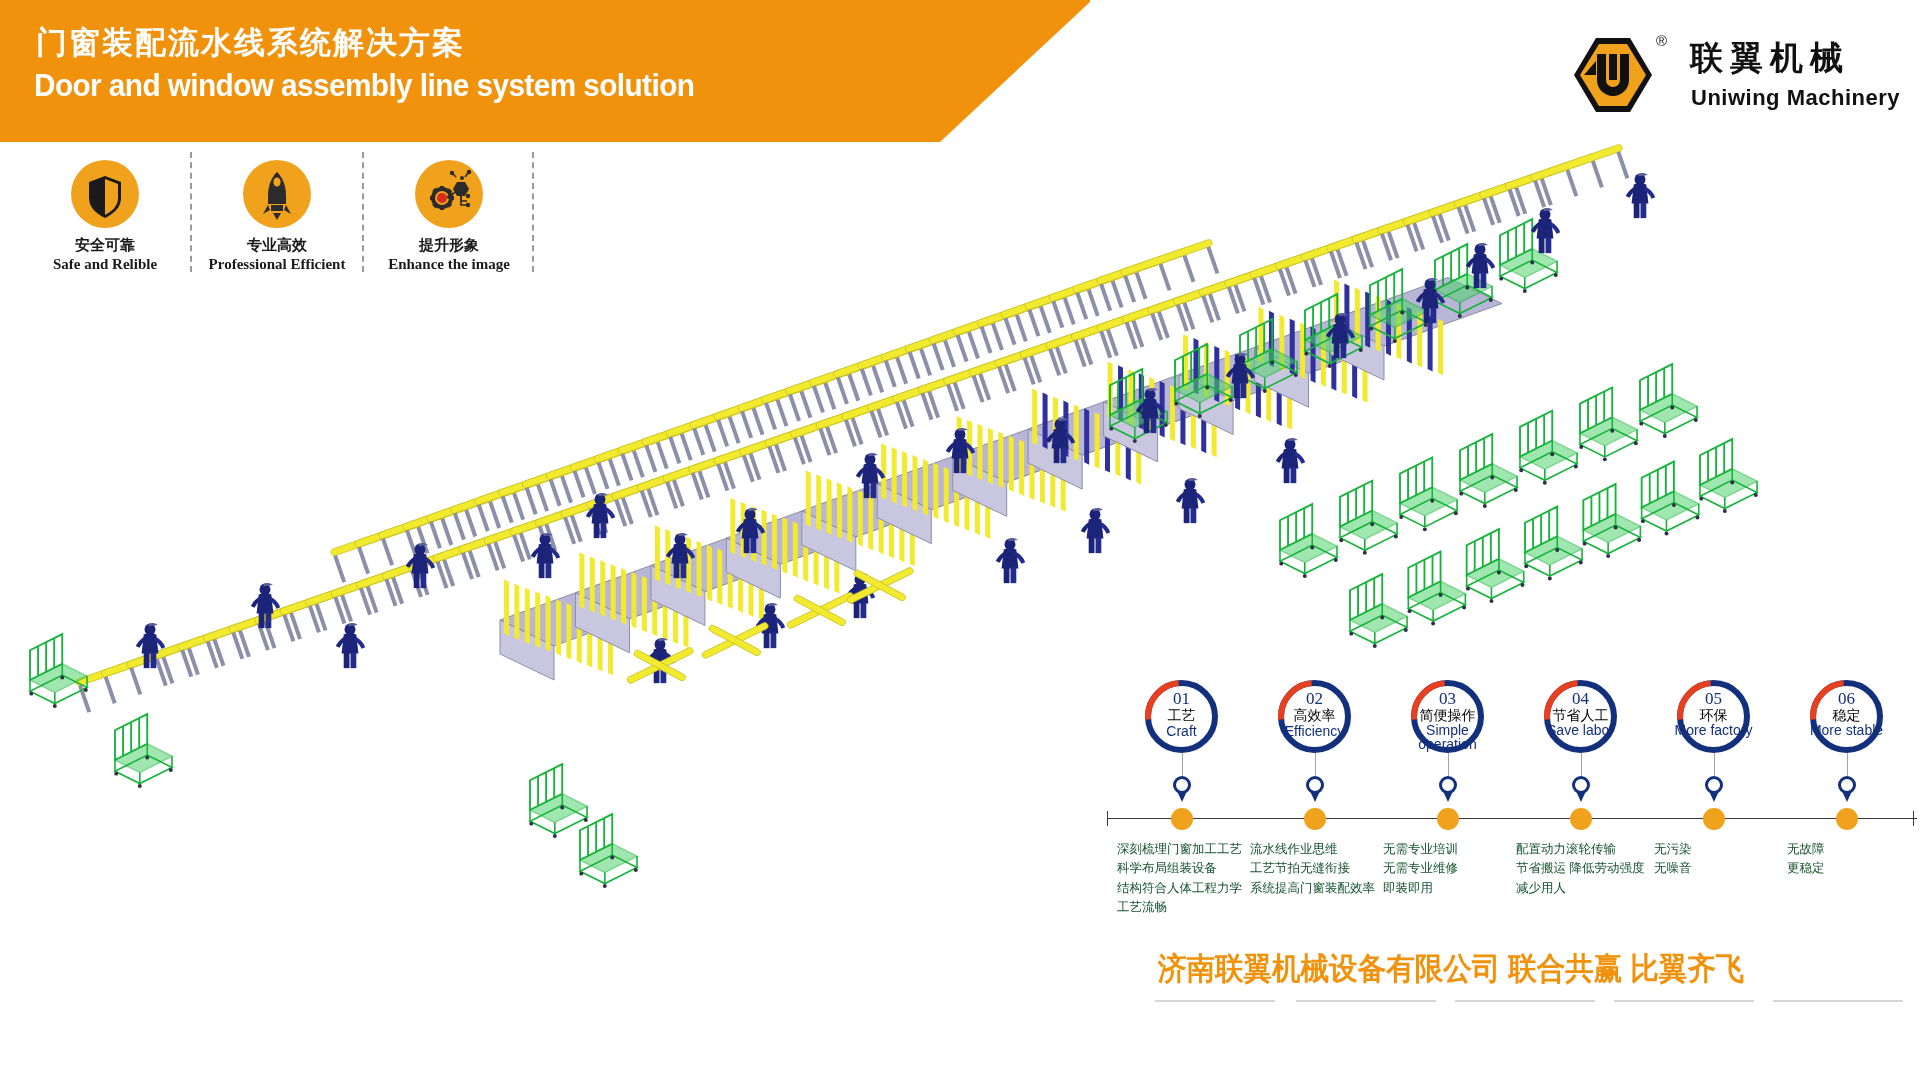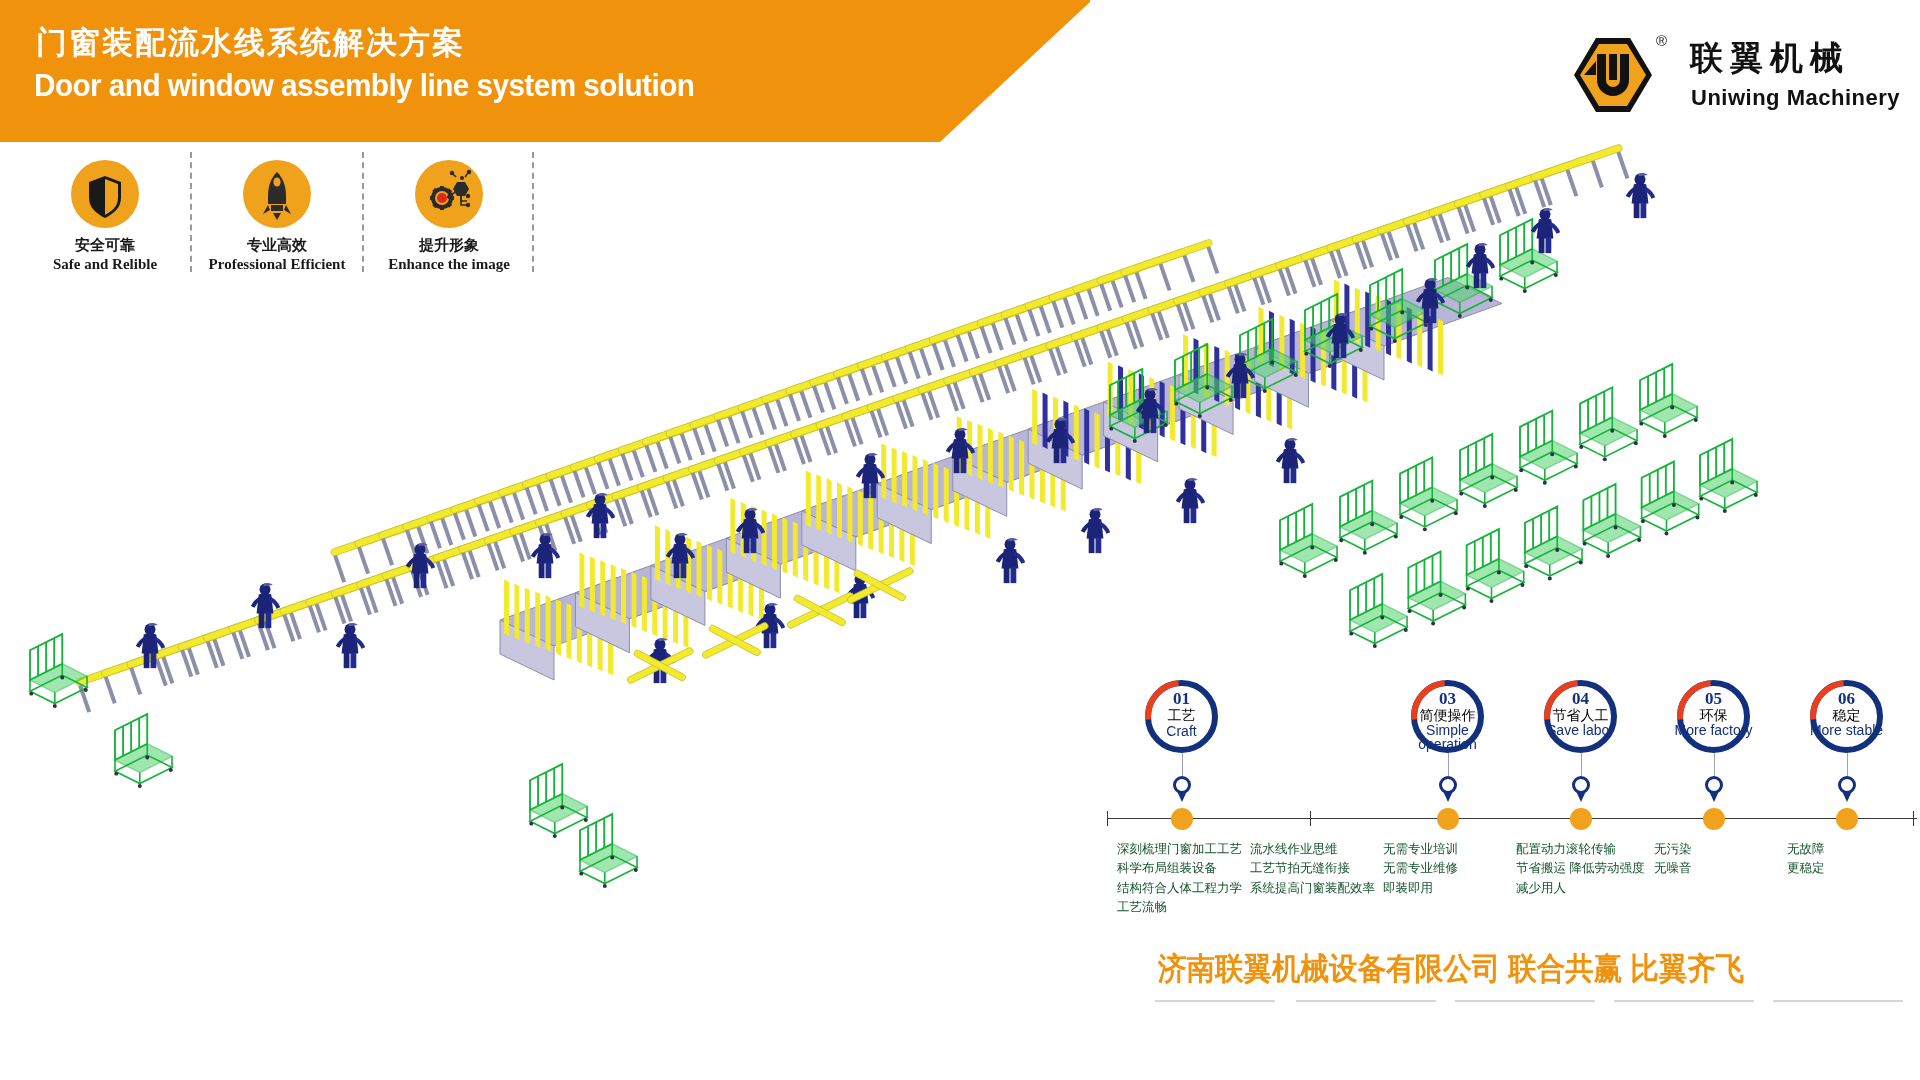--- a/index.html
+++ b/index.html
@@ -75,21 +75,21 @@
     border:6px solid #13307C;
   }
   .tl-arc{
     position:absolute;left:-6px;top:-6px;width:73px;height:73px;border-radius:50%;
     box-sizing:border-box;border:6px solid transparent;
     border-top-color:#E8401F;
     transform:rotate(-50deg);
   }
   .tl-num{
     position:absolute;left:0;right:0;top:4px;text-align:center;
-    font-size:17px;font-weight:bold;color:#13307C;
+    font-size:17px;font-weight:normal;color:#13307C;
     font-family:"Liberation Serif", serif;line-height:1;
   }
   .tl-cn{
     position:absolute;left:-12px;right:-12px;top:22px;text-align:center;
     font-size:14px;color:#000000;line-height:1.05;white-space:nowrap;
   }
   .tl-en{
     position:absolute;left:-12px;right:-12px;top:38px;text-align:center;
     font-size:14px;color:#13307C;line-height:1.05;
   }
@@ -657,20 +657,31 @@
         <div class="tl-arc"></div>
         <div class="tl-num">01</div>
         <div class="tl-cn">工艺</div>
         <div class="tl-en">Craft</div>
       </div>
       <div class="tl-stem"></div>
       <div class="tl-pin"></div>
       <div class="tl-dot"></div>
     </div>
 
+    <div class="tl-node" style="left:127px;">
+      <div class="tl-circle">
+        <div class="tl-arc"></div>
+        <div class="tl-num">02</div>
+        <div class="tl-cn">高效率</div>
+        <div class="tl-en">Efficiency</div>
+      </div>
+      <div class="tl-stem"></div>
+      <div class="tl-pin"></div>
+      <div class="tl-dot"></div>
+    </div>
 
     <div class="tl-node" style="left:260px;">
       <div class="tl-circle">
         <div class="tl-arc"></div>
         <div class="tl-num">03</div>
         <div class="tl-cn">简便操作</div>
         <div class="tl-en" style="top:37px;line-height:1.0;">Simple operation</div>
       </div>
       <div class="tl-stem"></div>
       <div class="tl-pin"></div>

